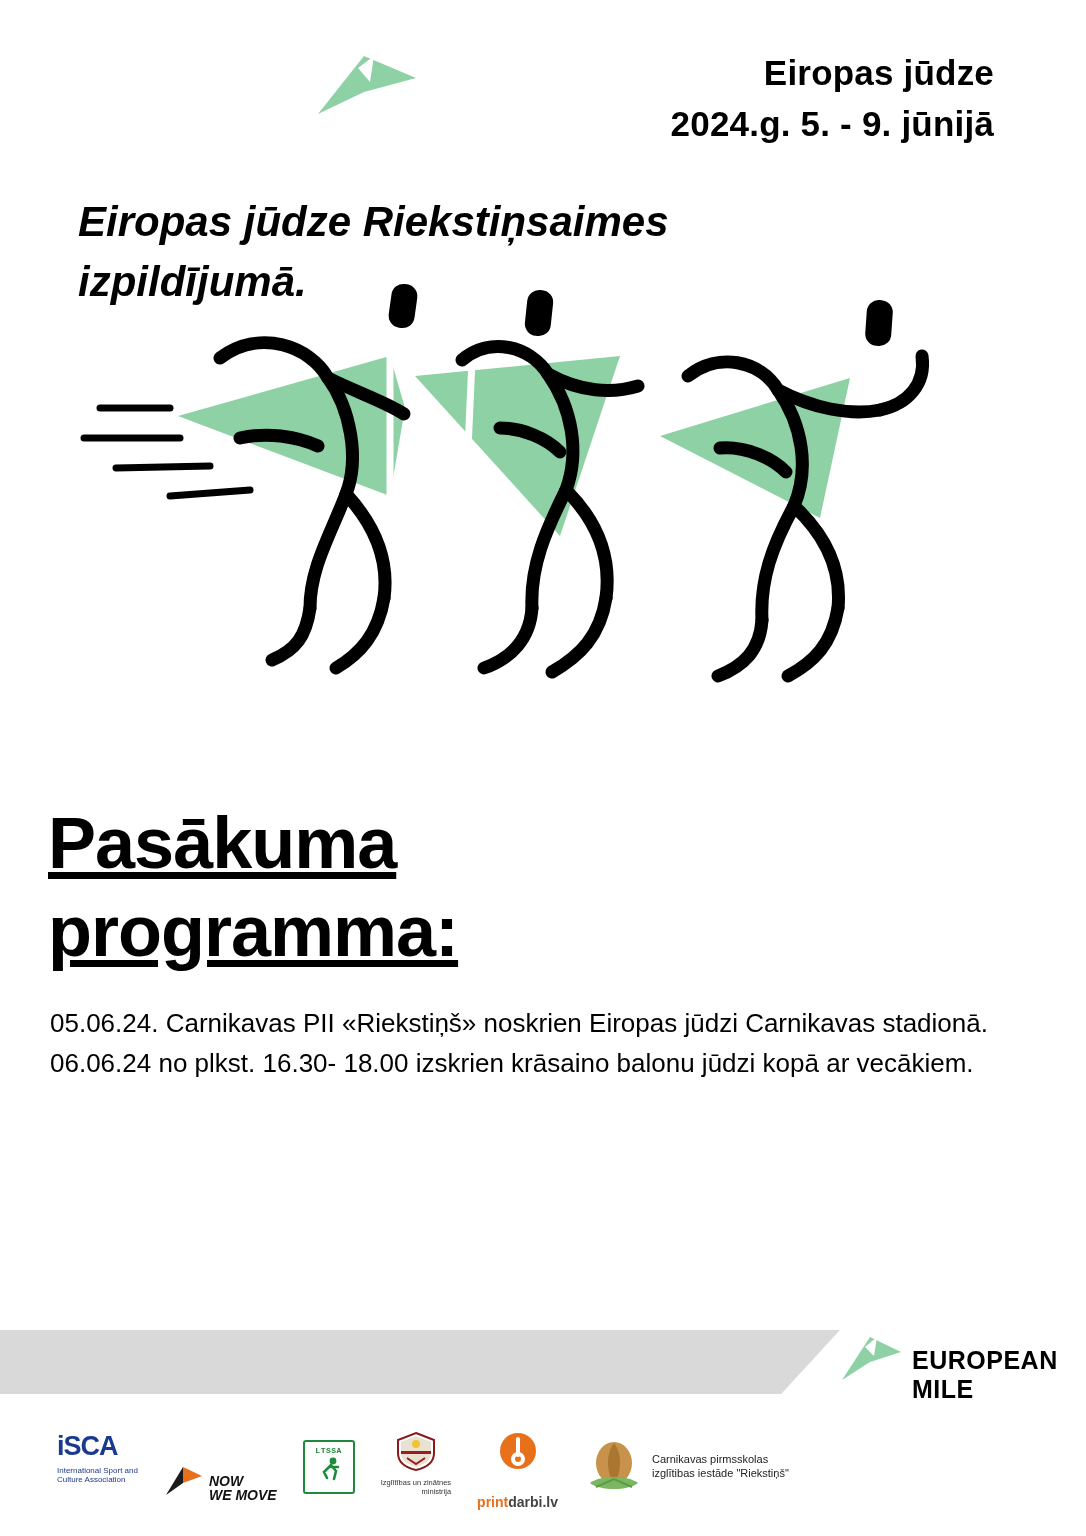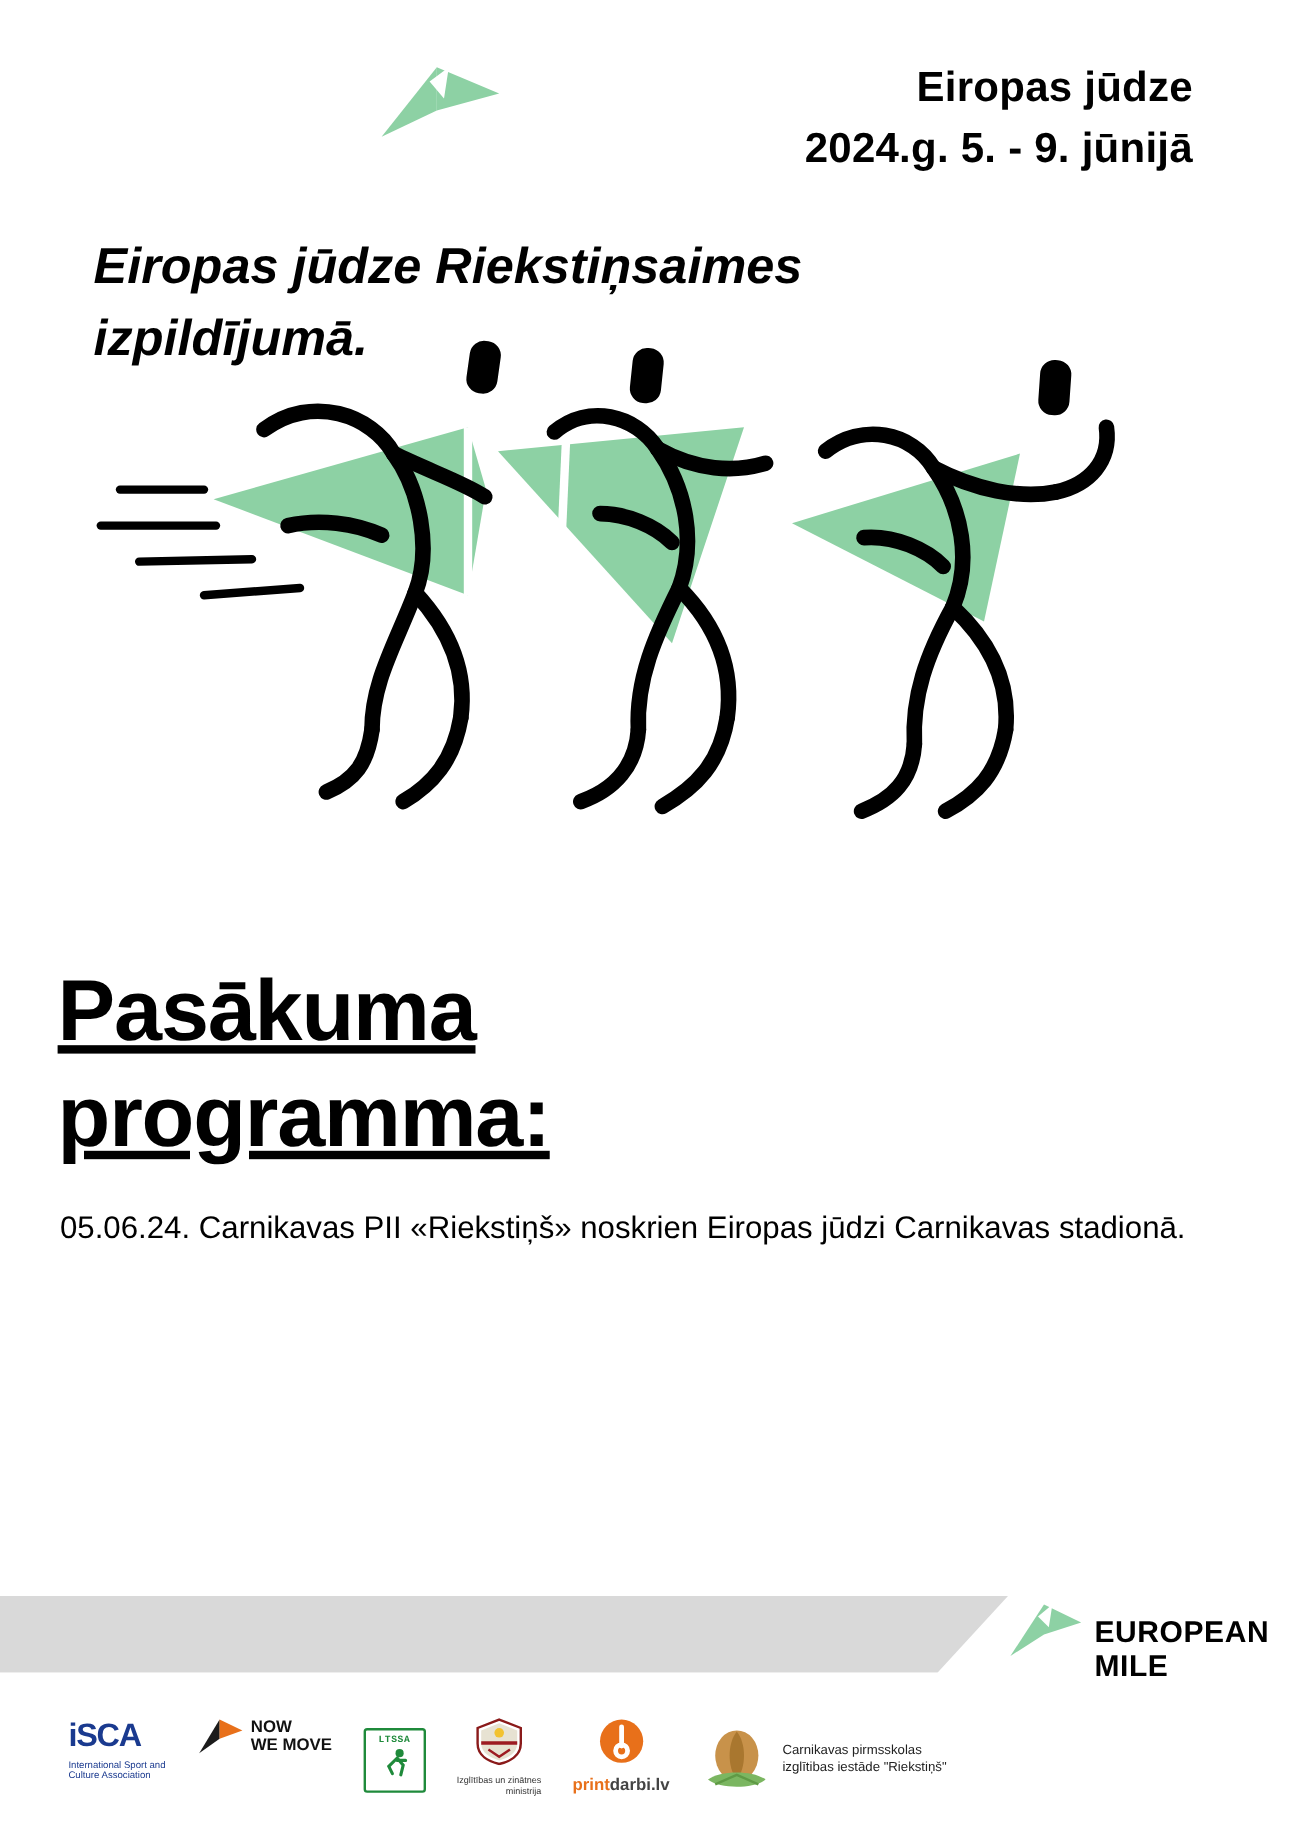--- a/index.html
+++ b/index.html
@@ -131,32 +131,32 @@
   .sponsor {
     display: flex;
     align-items: center;
     height: 72px;
   }
 
   .isca-box { display:flex; flex-direction:column; align-items:flex-start; }
   .isca-word { font-weight: bold; font-size: 27px; color:#1a3a8f; letter-spacing:-1px; }
   .isca-sub { font-size: 8px; color:#1a3a8f; line-height:1.15; margin-top:4px; }
 
-  .nwm-box { display:flex; align-items:flex-start; gap:5px; }
+  .nwm-box { display:flex; align-items:flex-end; gap:5px;font-style:italic; }
   .nwm-text { font-weight:bold; font-size:14px; line-height:1.05; color:#111; }
 
   .lssa-box { width:48px; height:50px; border:2px solid #1f8a3b; border-radius:3px;
               display:flex; flex-direction:column; align-items:center; justify-content:center;font-family:Liberation Mono, monospace; }
   .lssa-top { font-size:8px; font-weight:bold; color:#1f8a3b; letter-spacing:0.5px; }
 
   .izm-box { display:flex; flex-direction:column; align-items:center; }
   .izm-sub { font-size:7.5px; color:#333; text-align:right; line-height:1.2; margin-top:3px; }
 
   .print-box { display:flex; flex-direction:column; align-items:center; }
-  .print-text { font-size:14px; font-weight:bold; color:#e8701a; margin-top:3px; }
+  .print-text { font-size:14px; font-weight:bold; color:#e8701a; margin-top:19px; }
   .print-text .dark { color:#444; }
 
   .riekstins-box { display:flex; align-items:center; gap:8px; }
   .riekstins-sub { font-size:11px; color:#222; line-height:1.25; }
 </style>
 </head>
 <body>
 
 <div class="logo-mark">
   <svg viewBox="0 0 110 76" width="110" height="76" aria-hidden="true">
@@ -230,20 +230,21 @@
     </g>
     <rect x="806" y="32" width="26" height="46" rx="12" fill="#000" transform="rotate(4 819 55)"></rect>
   </svg>
 </div>
 
 <div class="main-heading">Pasākuma
 programma:</div>
 
 <div class="program">
   <p>05.06.24.  Carnikavas PII «Riekstiņš» noskrien Eiropas jūdzi Carnikavas stadionā.</p>
+  <p>06.06.24 no plkst. 16.30- 18.00  izskrien krāsaino balonu jūdzi kopā ar vecākiem.</p>
 </div>
 
 <div class="footer-band">
   <div class="band-grey"></div>
   <div class="band-logo">
     <svg viewBox="0 0 66 54" width="66" height="54" aria-hidden="true">
       <path d="M4 46 L32 3 L32 28 Z" fill="#8dd1a4"></path>
       <path d="M32 3 L63 18 L32 28 Z" fill="#8dd1a4"></path>
       <path d="M27 13 L39 3 L36 22 Z" fill="#ffffff"></path>
     </svg>

